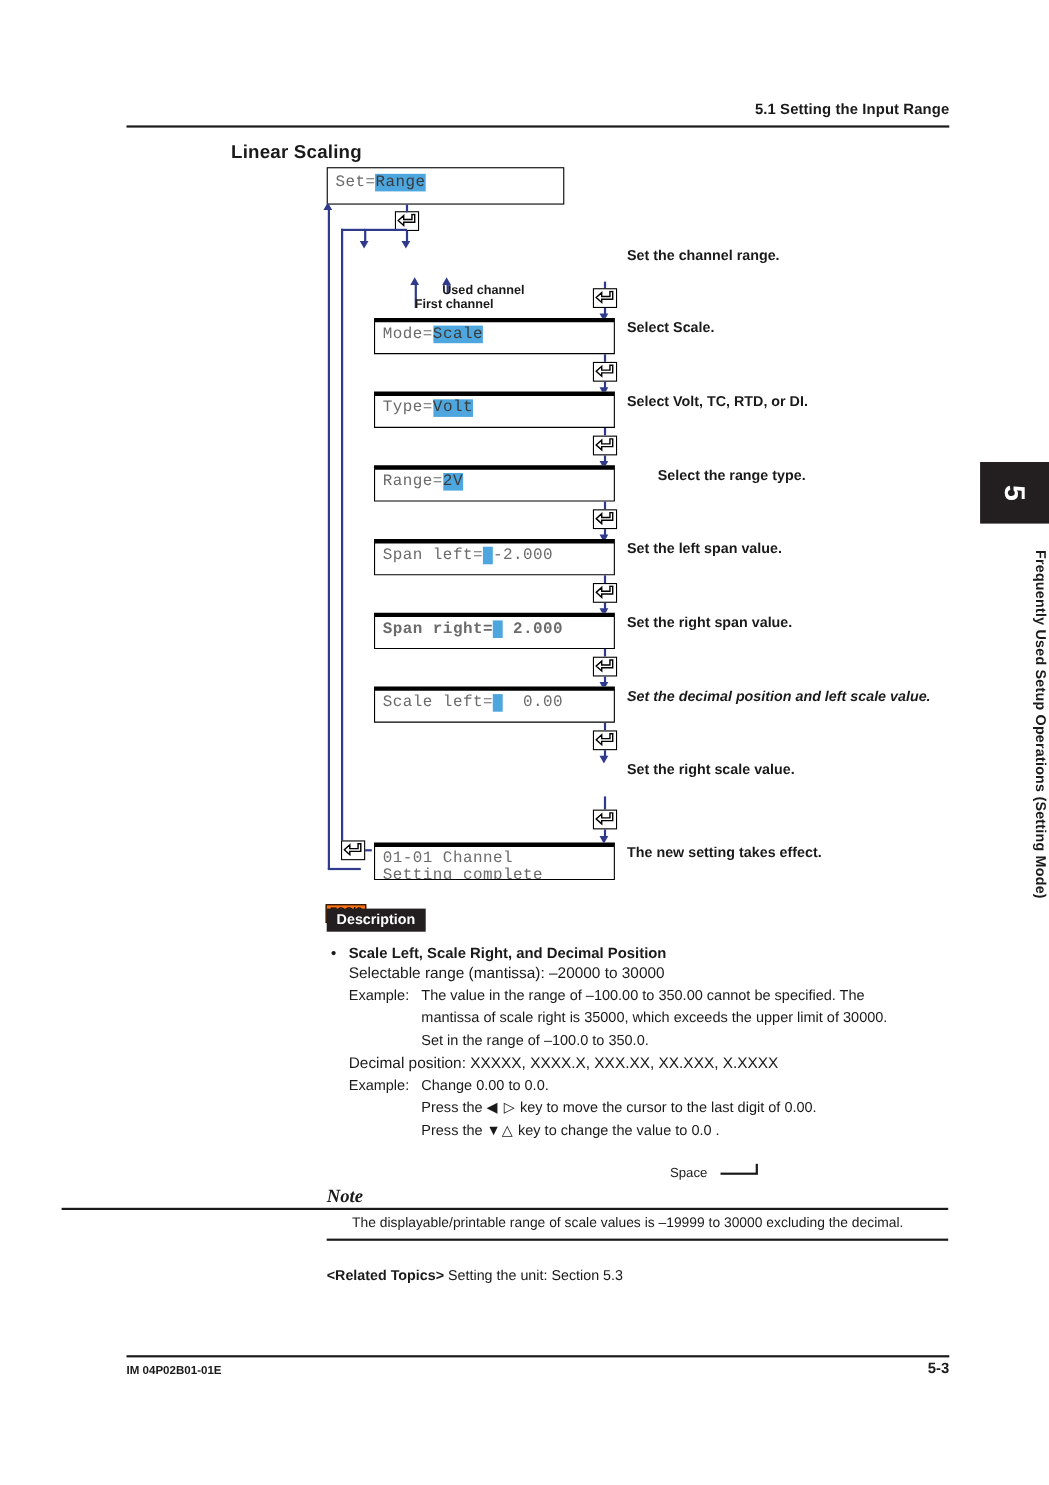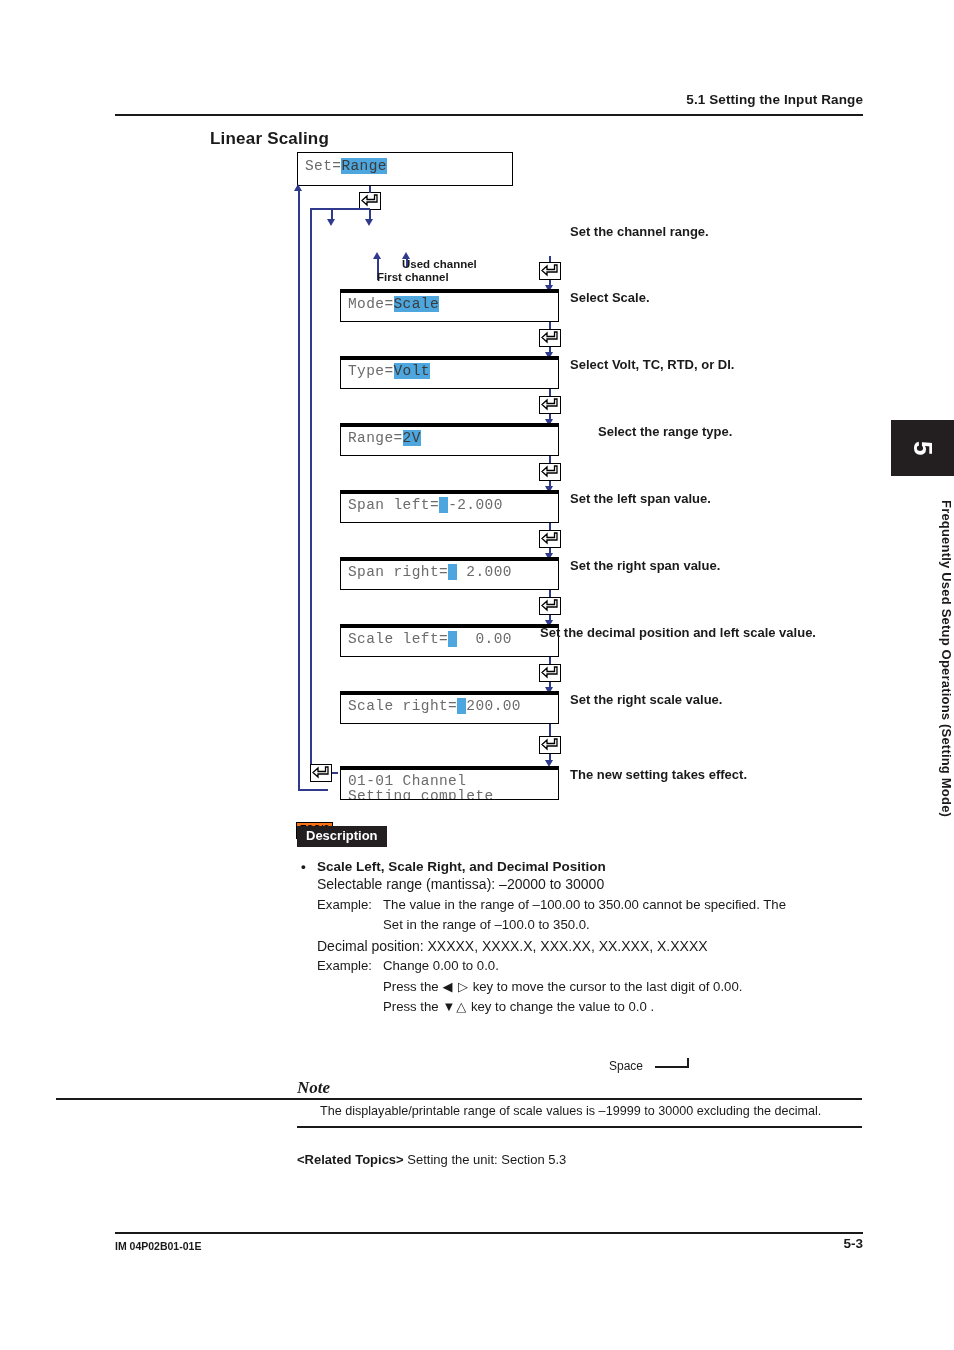--- a/index.html
+++ b/index.html
@@ -197,51 +197,48 @@
 
     <div class="vline" style="left:549px;top:523px;height:7px;"></div>
     <div class="ekey" style="left:539px;top:530px;">
       <svg width="18" height="14" viewBox="0 0 18 14">
           <path d="M16 1 L16 8 L6 8 L6 11 L1 6.5 L6 2 L6 5.5 L13.5 5.5 L13.5 1 Z" fill="none" stroke="#000" stroke-width="1.3"></path>
         </svg>
     </div>
     <div class="vline" style="left:549px;top:548px;height:8px;"></div>
     <div class="arrowdn" style="left:545px;top:553px;"></div>
 
-    <div class="lcd thick" style="left:340px;top:557px;width:219px;height:33px;">
+    <div class="lcd thick" style="left:340px;top:557px;width:219px;height:33px;font-weight:bold;">
       <div class="ln l1" style="top:4px;"><span>Span right=</span><span class="cur">_</span><span> 2.000</span></div>
     </div>
     <div class="caption" style="left:570px;top:557px;">Set the right span value.</div>
 
     <div class="vline" style="left:549px;top:590px;height:7px;"></div>
     <div class="ekey" style="left:539px;top:597px;">
       <svg width="18" height="14" viewBox="0 0 18 14">
           <path d="M16 1 L16 8 L6 8 L6 11 L1 6.5 L6 2 L6 5.5 L13.5 5.5 L13.5 1 Z" fill="none" stroke="#000" stroke-width="1.3"></path>
         </svg>
     </div>
     <div class="vline" style="left:549px;top:615px;height:8px;"></div>
     <div class="arrowdn" style="left:545px;top:620px;"></div>
 
     <div class="lcd thick" style="left:340px;top:624px;width:219px;height:33px;">
       <div class="ln l1" style="top:4px;"><span>Scale left=</span><span class="cur">_</span><span>  0.00</span></div>
     </div>
-    <div class="caption" style="left:540px;top:624px;">Set the decimal position and left scale value.</div>
+    <div class="caption" style="left:570px;top:624px;font-style:italic;">Set the decimal position and left scale value.</div>
 
     <div class="vline" style="left:549px;top:657px;height:7px;"></div>
     <div class="ekey" style="left:539px;top:664px;">
       <svg width="18" height="14" viewBox="0 0 18 14">
           <path d="M16 1 L16 8 L6 8 L6 11 L1 6.5 L6 2 L6 5.5 L13.5 5.5 L13.5 1 Z" fill="none" stroke="#000" stroke-width="1.3"></path>
         </svg>
     </div>
     <div class="vline" style="left:549px;top:682px;height:8px;"></div>
     <div class="arrowdn" style="left:545px;top:687px;"></div>
 
-    <div class="lcd thick" style="left:340px;top:691px;width:219px;height:33px;">
-      <div class="ln l1" style="top:4px;"><span>Scale right=</span><span class="cur">_</span><span>200.00</span></div>
-    </div>
     <div class="caption" style="left:570px;top:691px;">Set the right scale value.</div>
 
     <div class="vline" style="left:549px;top:724px;height:12px;"></div>
     <div class="ekey" style="left:539px;top:736px;">
       <svg width="18" height="14" viewBox="0 0 18 14">
           <path d="M16 1 L16 8 L6 8 L6 11 L1 6.5 L6 2 L6 5.5 L13.5 5.5 L13.5 1 Z" fill="none" stroke="#000" stroke-width="1.3"></path>
         </svg>
     </div>
     <div class="vline" style="left:549px;top:754px;height:9px;"></div>
     <div class="arrowdn" style="left:545px;top:760px;"></div>
@@ -267,20 +264,21 @@
       <span class="dot">•</span>
       <span>Scale Left, Scale Right, and Decimal Position</span>
     </div>
 
     <div class="body-line">Selectable range (mantissa): –20000 to 30000</div>
 
     <div class="ex-row">
       <div class="ex-lab">Example:</div>
       <div class="ex-txt">The value in the range of –100.00 to 350.00 cannot be specified. The</div>
     </div>
+    <div class="ex-cont">mantissa of scale right is 35000, which exceeds the upper limit of 30000.</div>
     <div class="ex-cont">Set in the range of –100.0 to 350.0.</div>
 
     <div class="body-line">Decimal position: XXXXX, XXXX.X, XXX.XX, XX.XXX, X.XXXX</div>
 
     <div class="ex-row">
       <div class="ex-lab">Example:</div>
       <div class="ex-txt">Change 0.00 to 0.0.</div>
     </div>
     <div class="ex-cont">
       <span>Press the </span><span class="tri">◀ ▷</span><span> key to move the cursor to the last digit of 0.00.</span>

